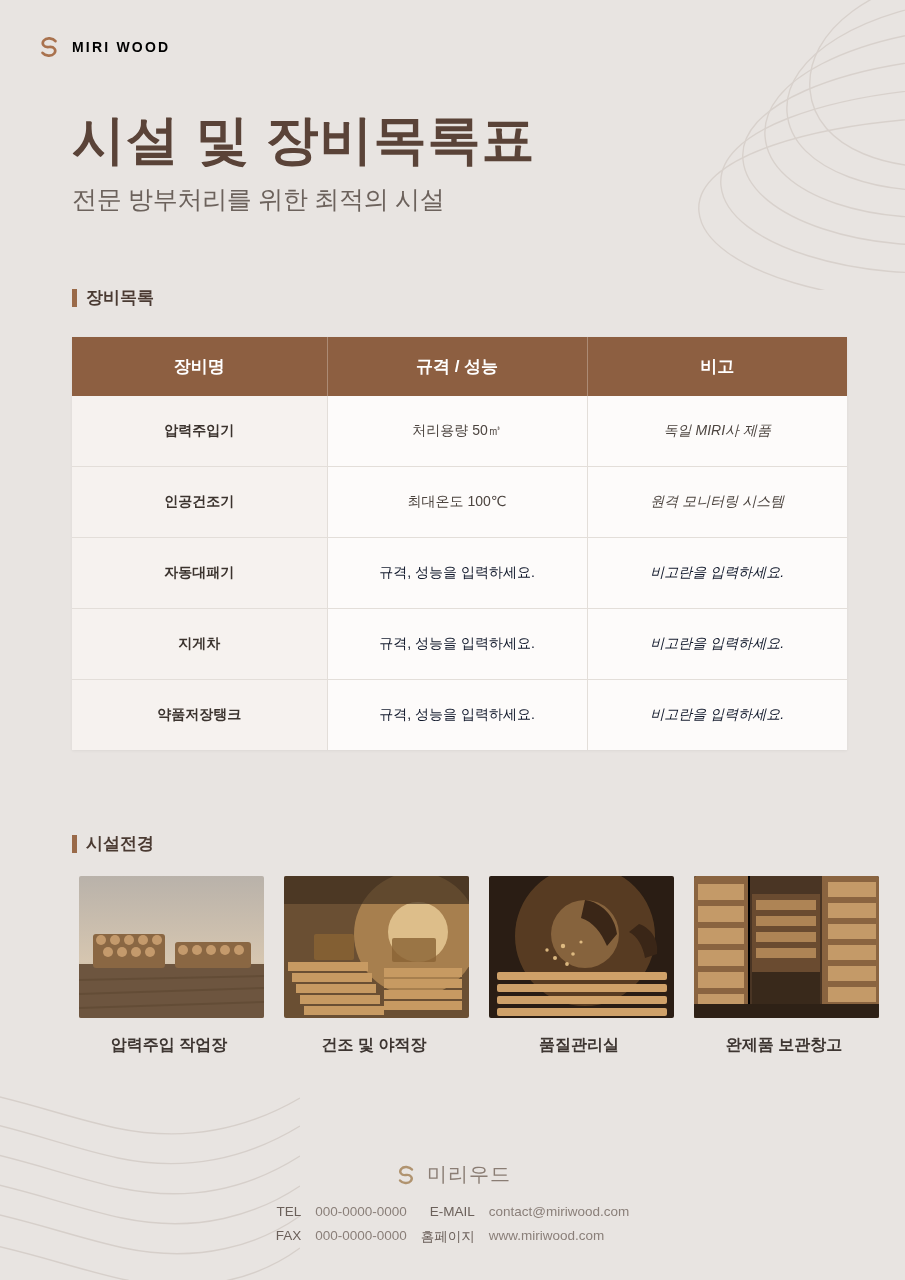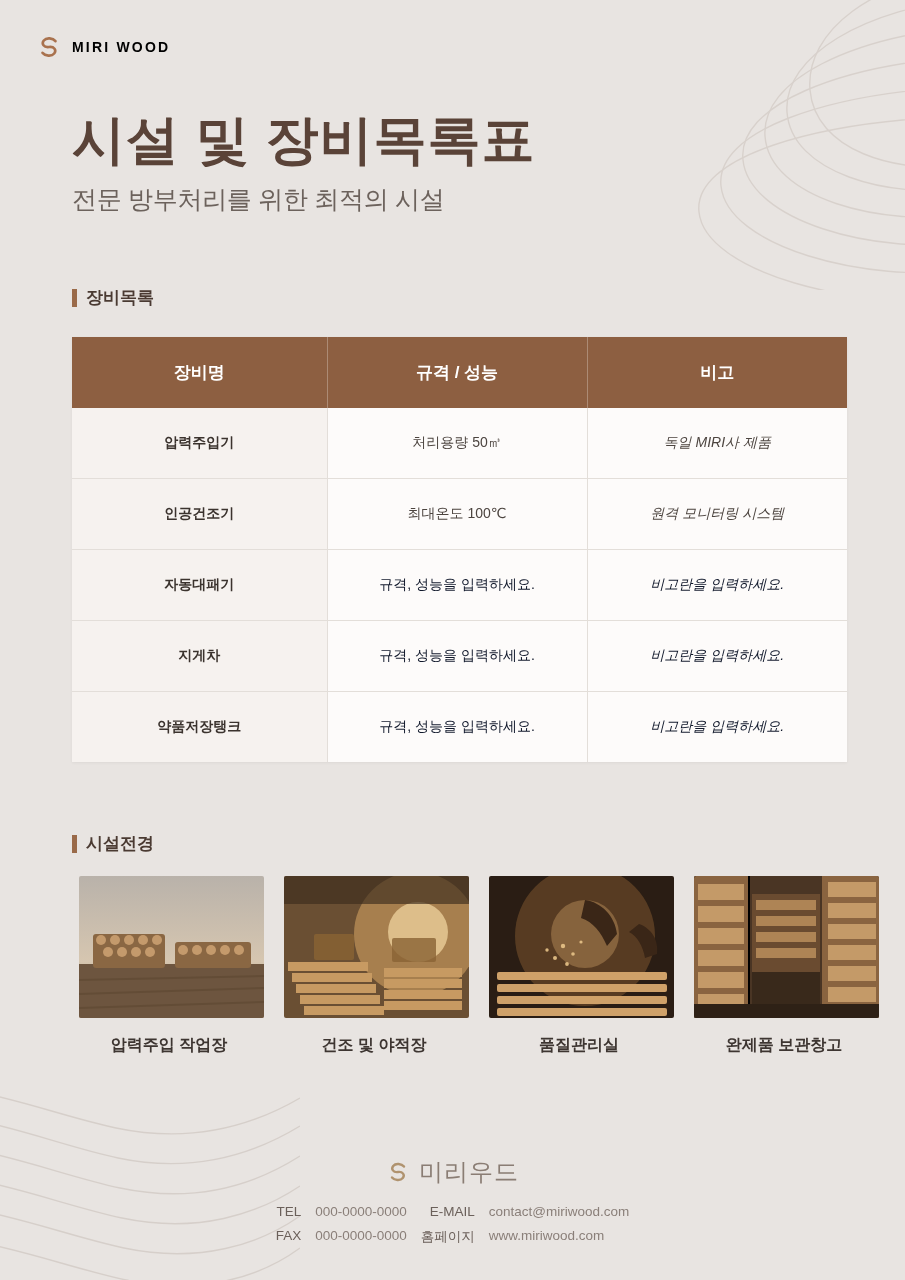--- a/index.html
+++ b/index.html
@@ -75,21 +75,21 @@
     width: 775px;
     border-collapse: collapse;
     background: #fdfbfa;
     box-shadow: 0 1px 3px rgba(0,0,0,0.05);
   }
   .table th {
     background: #8d5f41;
     color: #fff;
     font-size: 17px;
     font-weight: bold;
-    padding: 24px 6px;
+    padding: 18px 6px;
     border-right: 1px solid rgba(255,255,255,0.28);
   }
   .table th:last-child { border-right: none; }
   .table td {
     font-size: 14px;
     padding: 26px 10px;
     text-align: center;
     border-bottom: 1px solid #e3ded9;
     border-right: 1px solid #e3ded9;
     color: #4c443f;
@@ -136,21 +136,21 @@
     left: 0; right: 0; bottom: 34px;
     display: flex;
     flex-direction: column;
     align-items: center;
   }
   .footer-logo {
     display: flex; align-items: center; gap: 9px;
     margin-bottom: 16px;
   }
   .footer-logo-text {
-    font-size: 24px; color: #8a7d74; letter-spacing: 1px;
+    font-size: 20px; color: #8a7d74; letter-spacing: 1px;
   }
   .footer-grid {
     display: grid;
     grid-template-columns: auto auto auto auto;
     gap: 9px 14px;
     font-size: 13.5px;
     color: #7b706a;
   }
   .f-label { font-weight: normal; color: #6b605a; text-align: right; }
   .f-value { color: #8a7f79; }

